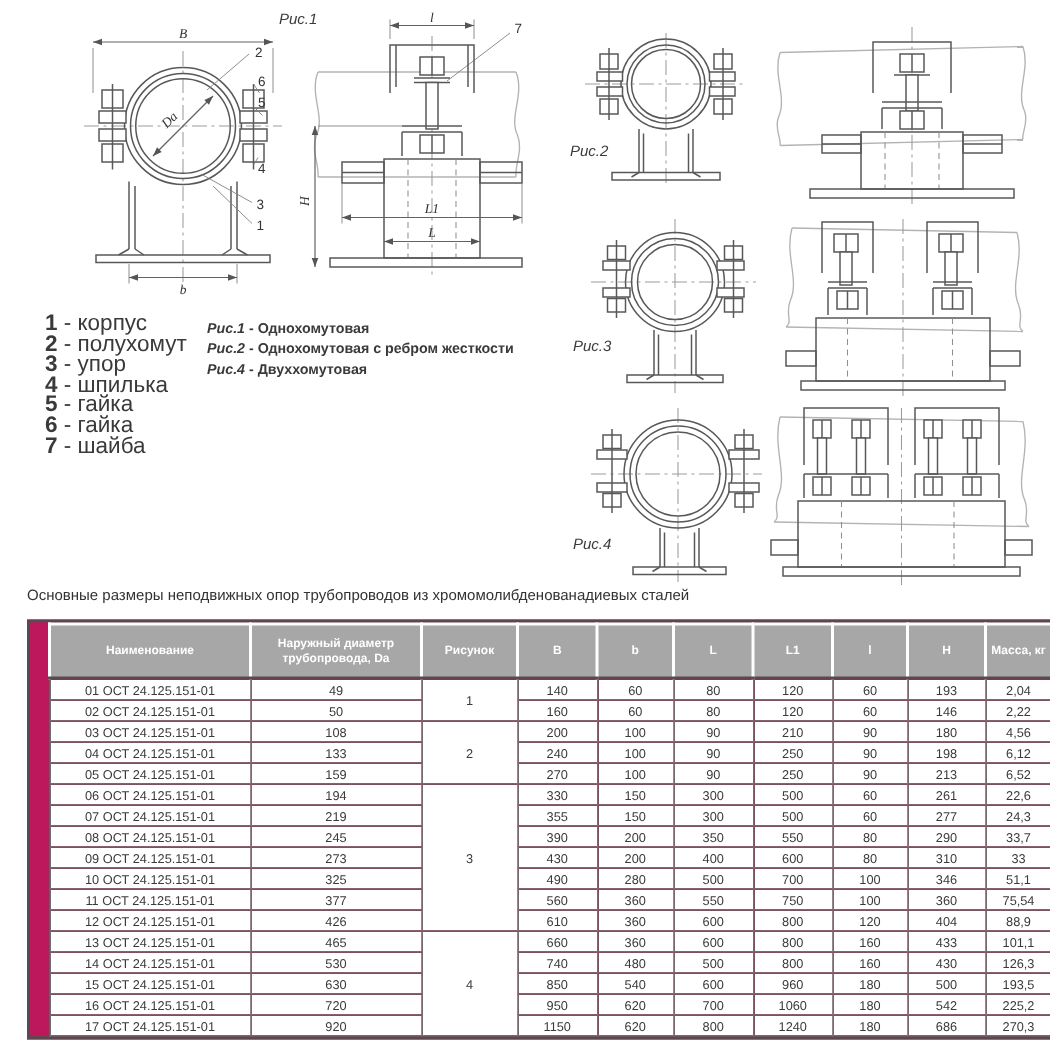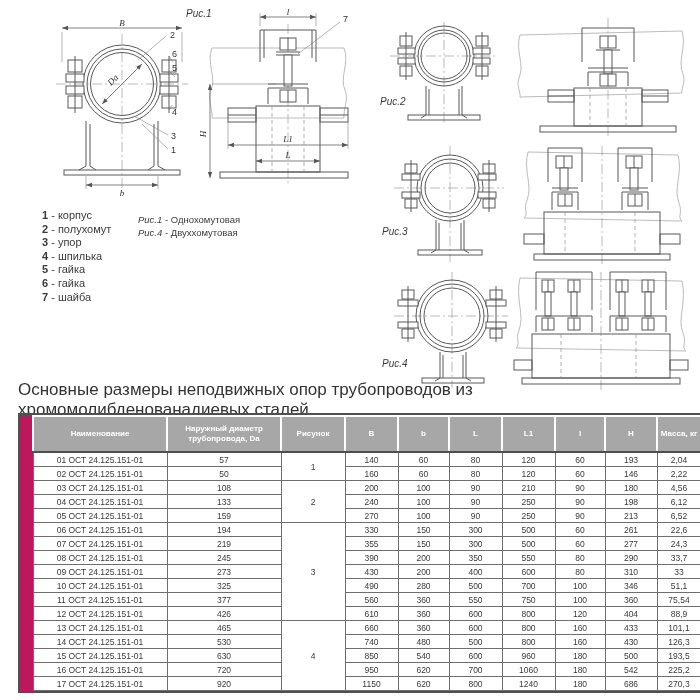--- a/index.html
+++ b/index.html
@@ -16,29 +16,29 @@
   .cl  { stroke:#9c9c9c; stroke-width:0.7; fill:none; stroke-dasharray:10 3 2 3; }
   .hid { stroke:#8f8f8f; stroke-width:0.7; fill:none; stroke-dasharray:4 3; }
   .dim { stroke:#636363; stroke-width:0.8; fill:none; }
   .ext { stroke:#818181; stroke-width:0.6; fill:none; }
   .ah  { fill:#555555; stroke:none; }
   text.dt { font:italic 9px "Liberation Serif", serif; fill:#333; }
   text.co { font:9px "Liberation Sans", sans-serif; fill:#333; }
 
   .fig-label { position:absolute; font:italic 10px "Liberation Sans", sans-serif; color:#3a3a3a; }
 
-  #legend { position:absolute; left:42px; top:209px; font-size:11px; }
+  #legend { position:absolute; left:30px; top:209px; font-size:15px; }
   #legend .leg-item { line-height:13.6px; }
   #legend b { font-weight:bold; }
 
-  #figdesc { position:absolute; left:138px; top:213px; font-size:9.5px; }
+  #figdesc { position:absolute; left:138px; top:213px; font-size:9.5px;font-weight:bold; }
   #figdesc .desc-item { line-height:13.4px; }
   #figdesc i { font-style:italic; }
 
-  #title { position:absolute; left:18px; top:380px; width:664px; font-size:17px; color:#333; }
+  #title { position:absolute; left:18px; top:392px; width:664px; font-size:10px; color:#333; }
 
   #tablewrap { position:absolute; left:18px; top:413px; width:668px; border:2px solid #4f4f4f; background:#be185d;padding-left:12px; }
   table { border-collapse:collapse; width:100%; table-layout:fixed; }
   th {
     background:#a7a7a7; color:#ffffff; font-size:8px; font-weight:bold;
     border:2px solid #ffffff; border-bottom:2px solid #4f4f4f;
     padding:1px 2px; text-align:center; vertical-align:middle; height:32px; line-height:1.25;
   }
   td {
     border:1px solid #6e6e6e; font-size:8.5px; text-align:center;
@@ -385,20 +385,21 @@
     <div class="leg-item"><b>2</b> - полухомут</div>
     <div class="leg-item"><b>3</b> - упор</div>
     <div class="leg-item"><b>4</b> - шпилька</div>
     <div class="leg-item"><b>5</b> - гайка</div>
     <div class="leg-item"><b>6</b> - гайка</div>
     <div class="leg-item"><b>7</b> - шайба</div>
   </div>
 
 <div id="figdesc">
     <div class="desc-item"><i>Рис.1</i> - Однохомутовая</div>
+    <div class="desc-item"><i>Рис.2</i> - Однохомутовая с ребром жесткости</div>
     <div class="desc-item"><i>Рис.4</i> - Двуххомутовая</div>
   </div>
 
 <div id="title">Основные размеры неподвижных опор трубопроводов из хромомолибденованадиевых сталей</div>
 
 <div id="tablewrap">
   <table>
     <colgroup>
       <col style="width:134px">
         <col style="width:114px">
@@ -421,21 +422,21 @@
           <th>L</th>
           <th>L1</th>
           <th>l</th>
           <th>H</th>
           <th>Масса, кг</th>
         </tr>
     </thead>
     <tbody id="tbody">
         <tr>
           <td>01 ОСТ 24.125.151-01</td>
-          <td>57</td>
+          <td>49</td>
           <td rowspan="2">1</td>
           <td>140</td>
           <td>60</td>
           <td>80</td>
           <td>120</td>
           <td>60</td>
           <td>193</td>
           <td>2,04</td>
         </tr>
         <tr>

